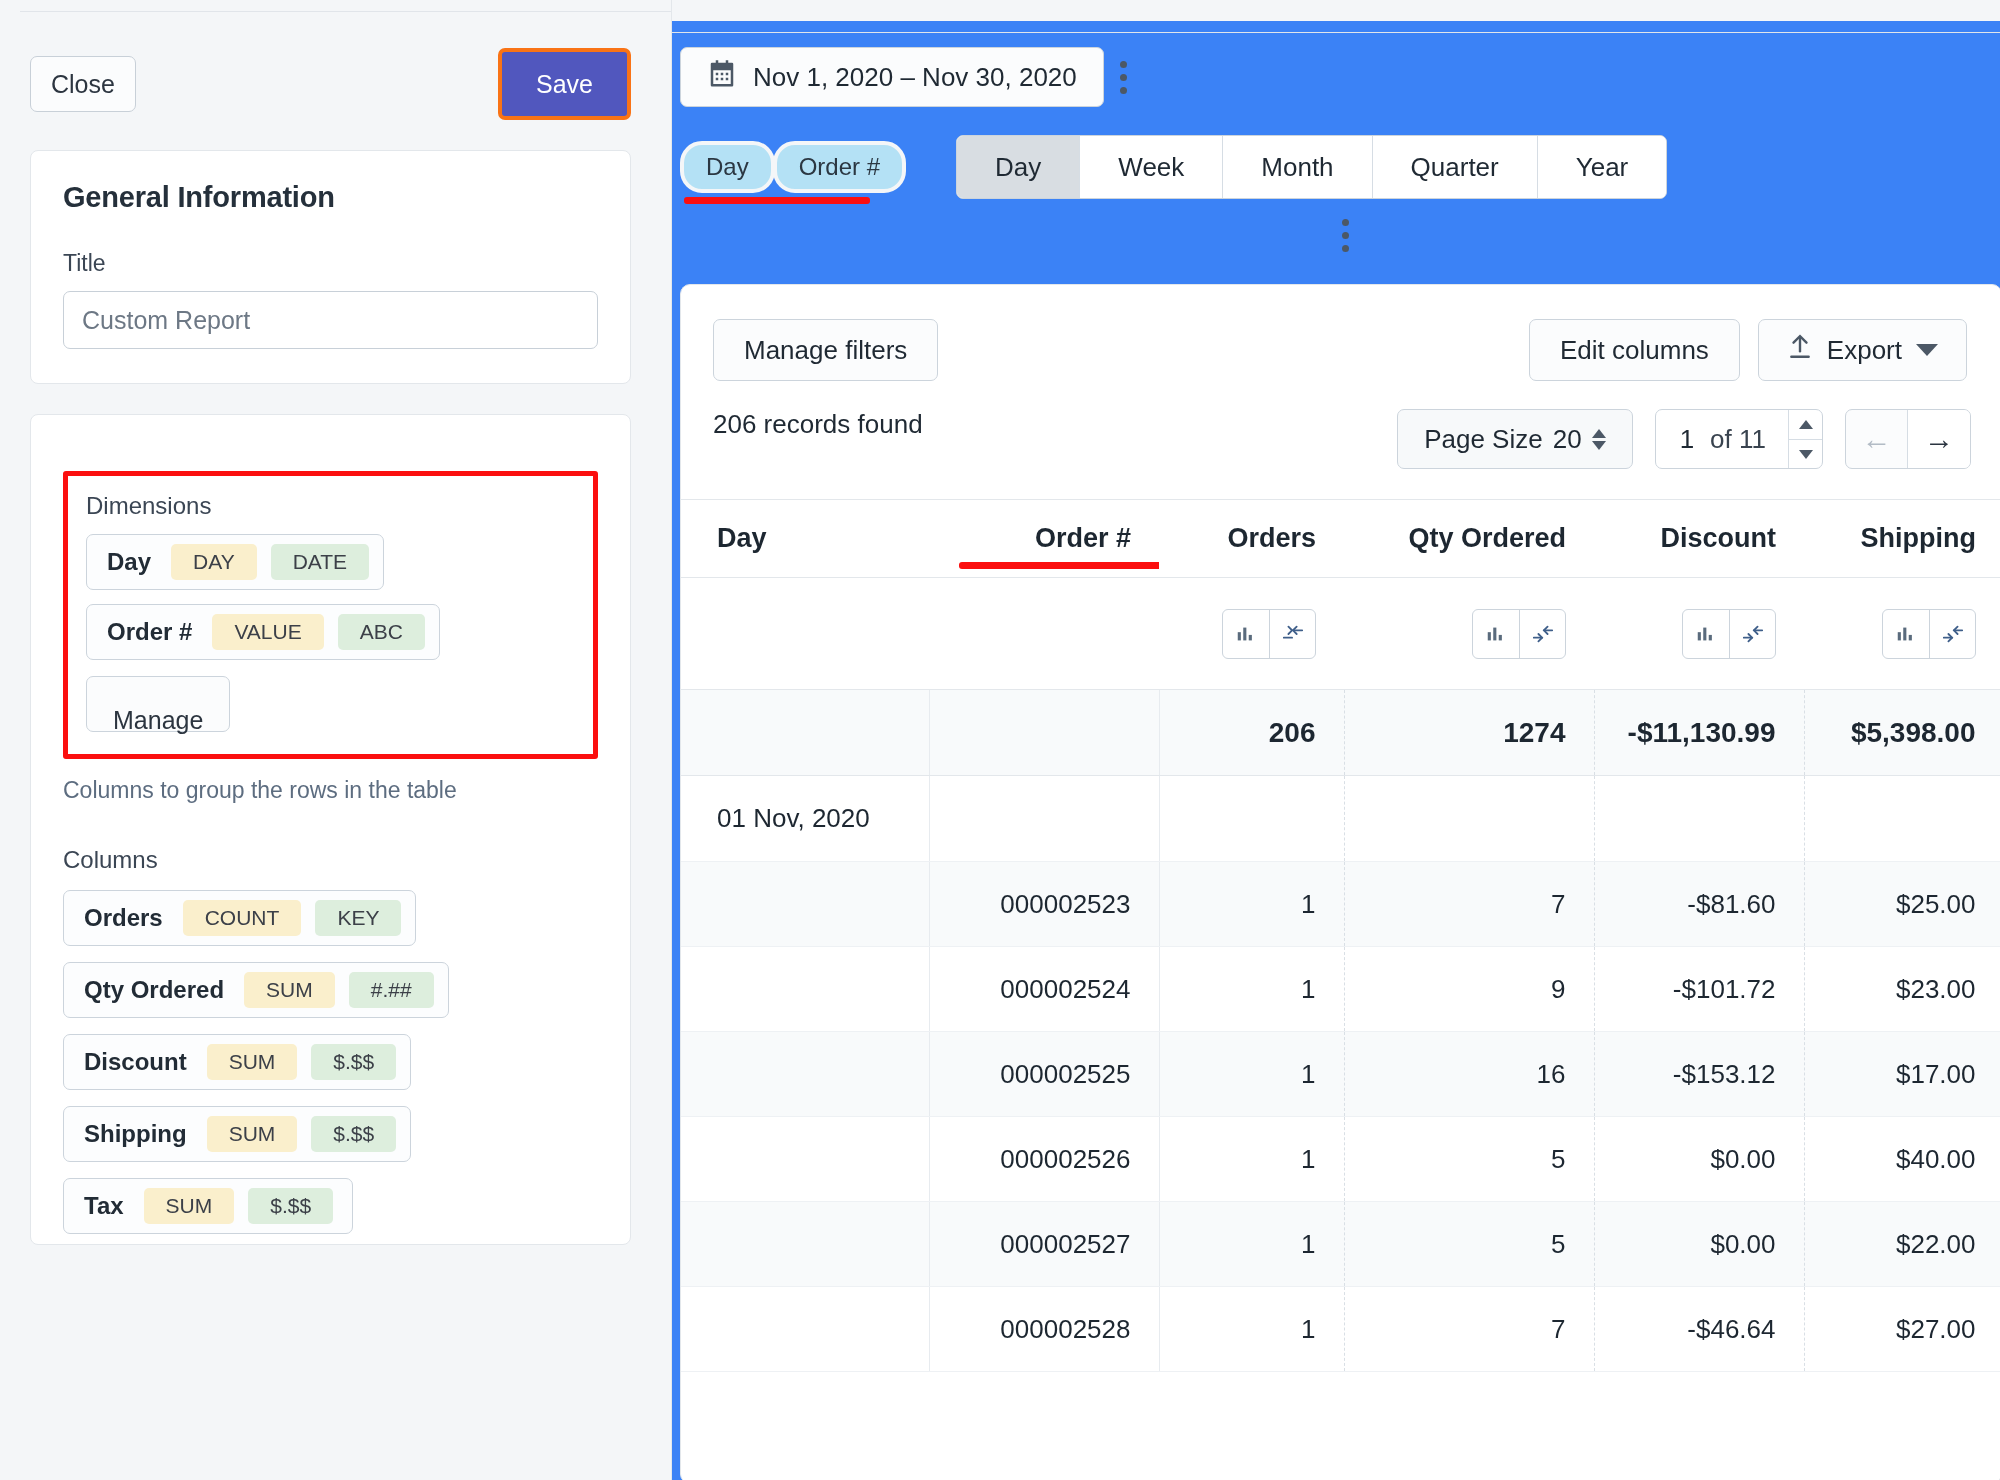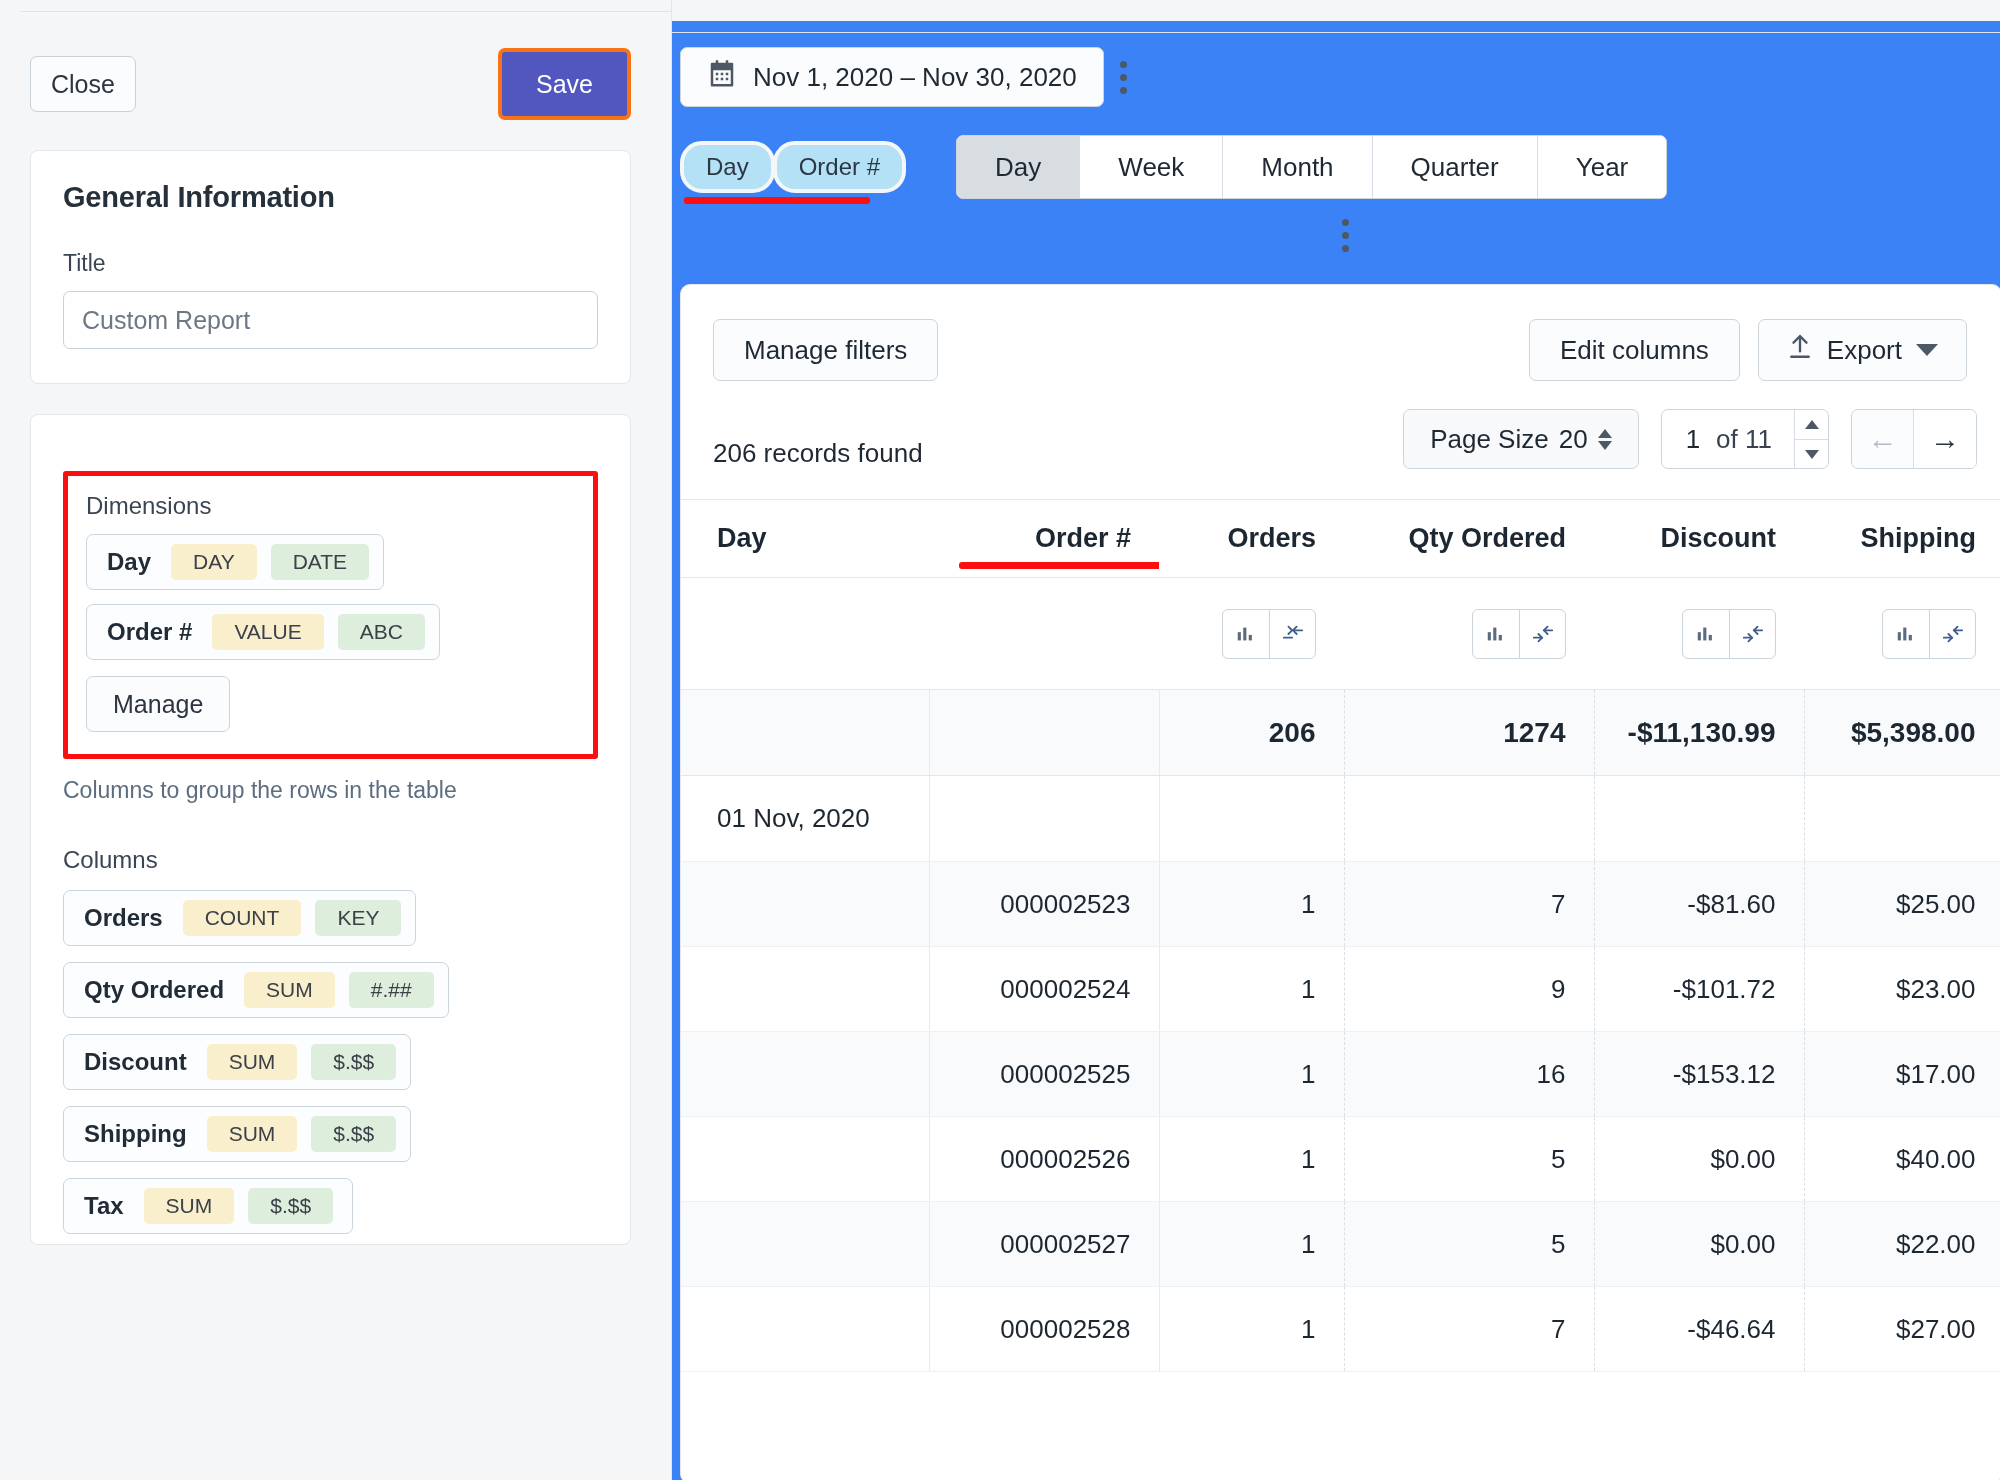--- a/index.html
+++ b/index.html
@@ -66,21 +66,21 @@
   }
   .chip-row .name { font-size: 24px; font-weight: bold; color: #222c36; padding: 0 6px; }
   .tag {
     font-size: 21px; color: #3c4048; padding: 6px 22px; border-radius: 5px;
     white-space: nowrap;
   }
   .tag.agg { background: #faefcc; }
   .tag.fmt { background: #ddeedd; }
   .btn-manage {
     background: #fbfcfd; border: 1px solid #ccd4dc; border-radius: 7px;
-    padding: 0 26px; height: 56px; line-height: 54px; margin-top: 16px;
+    padding: 16px 26px; height: 56px; line-height: 54px; margin-top: 16px;
     font-size: 25px; color: #2c3540; cursor: pointer; display: block;
     font-family: "Liberation Sans", sans-serif;
   }
   .hint { font-size: 23px; color: #5d6d80; margin-top: 18px; }
   .cols-label { font-size: 24px; color: #3b4654; margin-top: 42px; }
   .col-list .chip-row { margin-top: 16px; }
 
   
   .main { flex: 1 1 auto; position: relative; background: #3b82f6; overflow: hidden; margin-top: 21px; }
   .main-topline { position:absolute; left:0; right:0; top:11px; height:1px; background:#e1e5ea; }
@@ -135,21 +135,21 @@
     font-family: "Liberation Sans", sans-serif;
   }
   .right-tools { display: flex; gap: 18px; align-items: center; }
   .btn-export {
     display: flex; align-items: center; gap: 14px;
     background: #fbfcfd; border: 1px solid #ccd4dc; border-radius: 7px;
     height: 62px; padding: 0 28px; font-size: 26px; color: #1f2933; cursor: pointer;
   }
   .caret { width: 0; height: 0; border-left: 11px solid transparent; border-right: 11px solid transparent; border-top: 12px solid #4c5866; }
 
-  .records-row { display: flex; align-items: flex-end; padding: 28px 24px 0 32px; }
+  .records-row { display: flex; align-items: flex-start; padding: 28px 30px 0 32px; }
   .records-txt { font-size: 26px; color: #1f2933; }
   .pager { margin-left: auto; display: flex; align-items: center; gap: 22px; }
   .pagesize {
     display: flex; align-items: center; gap: 10px;
     background: #f7f9fa; border: 1px solid #ccd4dc; border-radius: 7px;
     height: 60px; padding: 0 26px; font-size: 26px; color: #1f2933; cursor: pointer;
   }
   .updown { display: flex; flex-direction: column; gap: 3px; }
   .updown .u { width:0;height:0;border-left:7px solid transparent;border-right:7px solid transparent;border-bottom:9px solid #4c5866;}
   .updown .d { width:0;height:0;border-left:7px solid transparent;border-right:7px solid transparent;border-top:9px solid #4c5866;}

